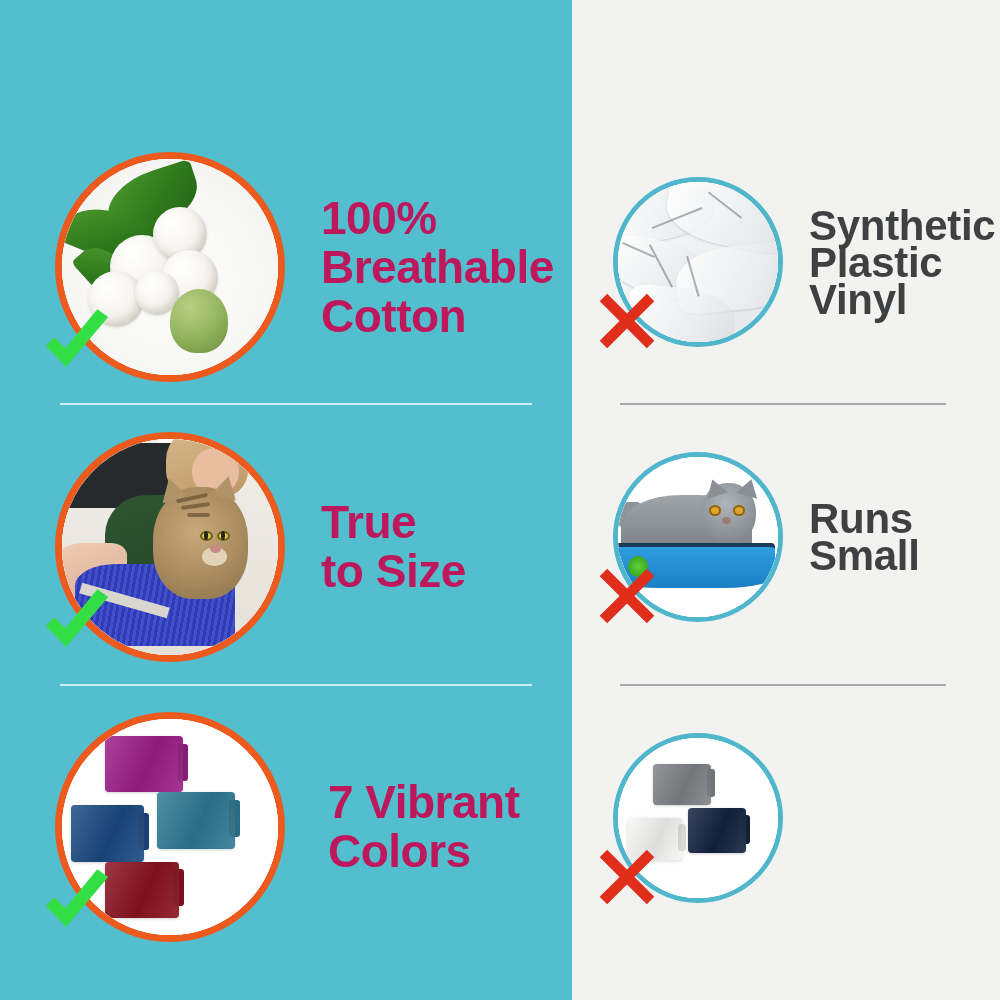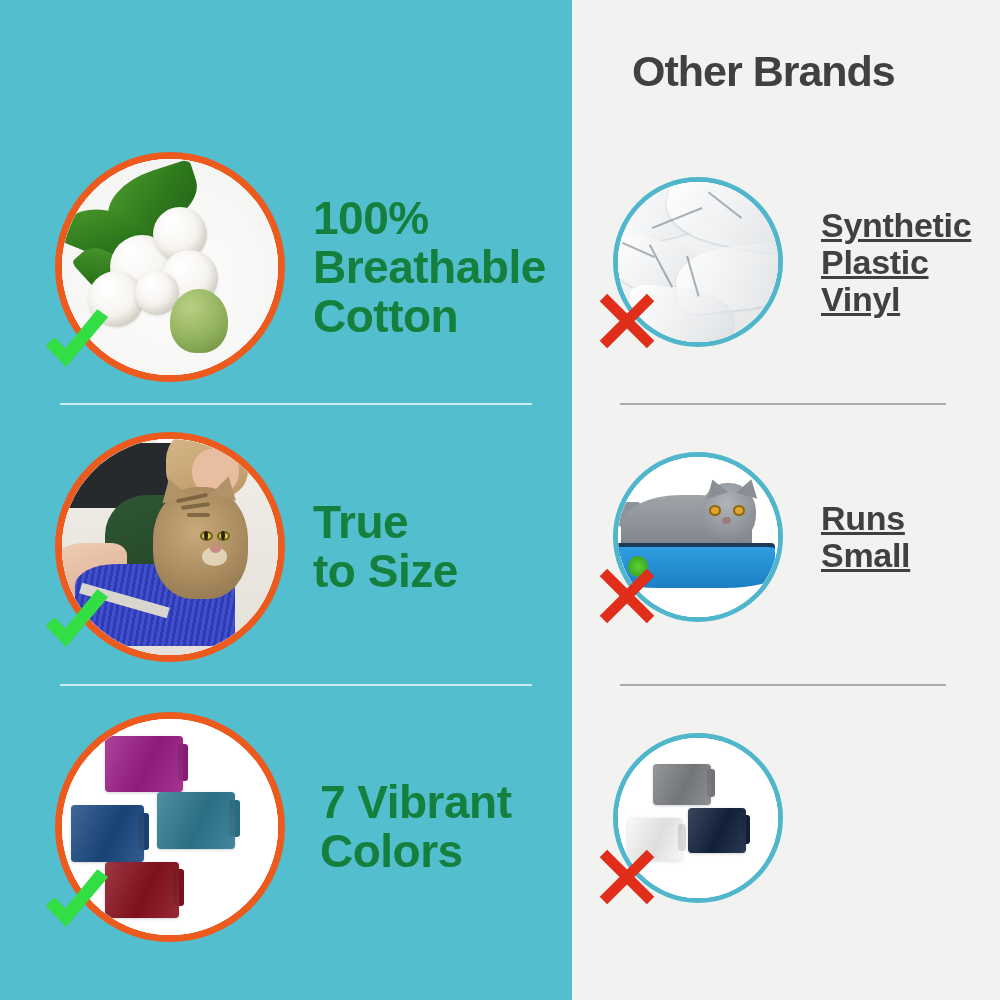--- a/index.html
+++ b/index.html
@@ -208,33 +208,32 @@
   }
   .badge-check-left  { left: -24px; bottom: -6px; width: 78px; height: 78px; }
   .badge-x-right     { left: -22px; bottom: -10px; width: 62px; height: 62px; }
 
   
   .caption {
     white-space: pre-line;
     font-weight: bold;
   }
   .caption-left {
-    margin-left: 28px;
+    margin-left: 36px;
     font-size: 46px;
     line-height: 49px;
-    color: #15803d;
+    color: #be185d;
     letter-spacing: -0.5px;
   }
   .caption-right {
-    margin-left: 38px;
-    font-size: 34px;
+    margin-left: 26px;
+    font-size: 42px;
     line-height: 37px;
     color: #3f4042;
     letter-spacing: -0.3px;
-    text-decoration: underline;
   }
 
   
   .divider {
     position: absolute;
     height: 2px;
   }
   .divider-left  { left: 60px;  width: 472px; background: rgba(255,255,255,.70); }
   .divider-right { left: 620px; width: 326px; background: #a9aaab; }
   .divider-l1 { top: 403px; }
@@ -243,21 +242,20 @@
   .divider-r2 { top: 684px; }
 </style>
 </head>
 <body>
 
 <div class="infographic">
 
   <div class="panel panel-left"></div>
   <div class="panel panel-right"></div>
 
-  <div class="col-heading heading-right">Other Brands</div>
 
   <div class="divider divider-left divider-l1"></div>
   <div class="divider divider-left divider-l2"></div>
   <div class="divider divider-right divider-r1"></div>
   <div class="divider divider-right divider-r2"></div>
 
   <div class="row row-left row-1-left">
     <div class="media media-left">
       <div class="media-inner">
         <div class="photo ph-cotton">

